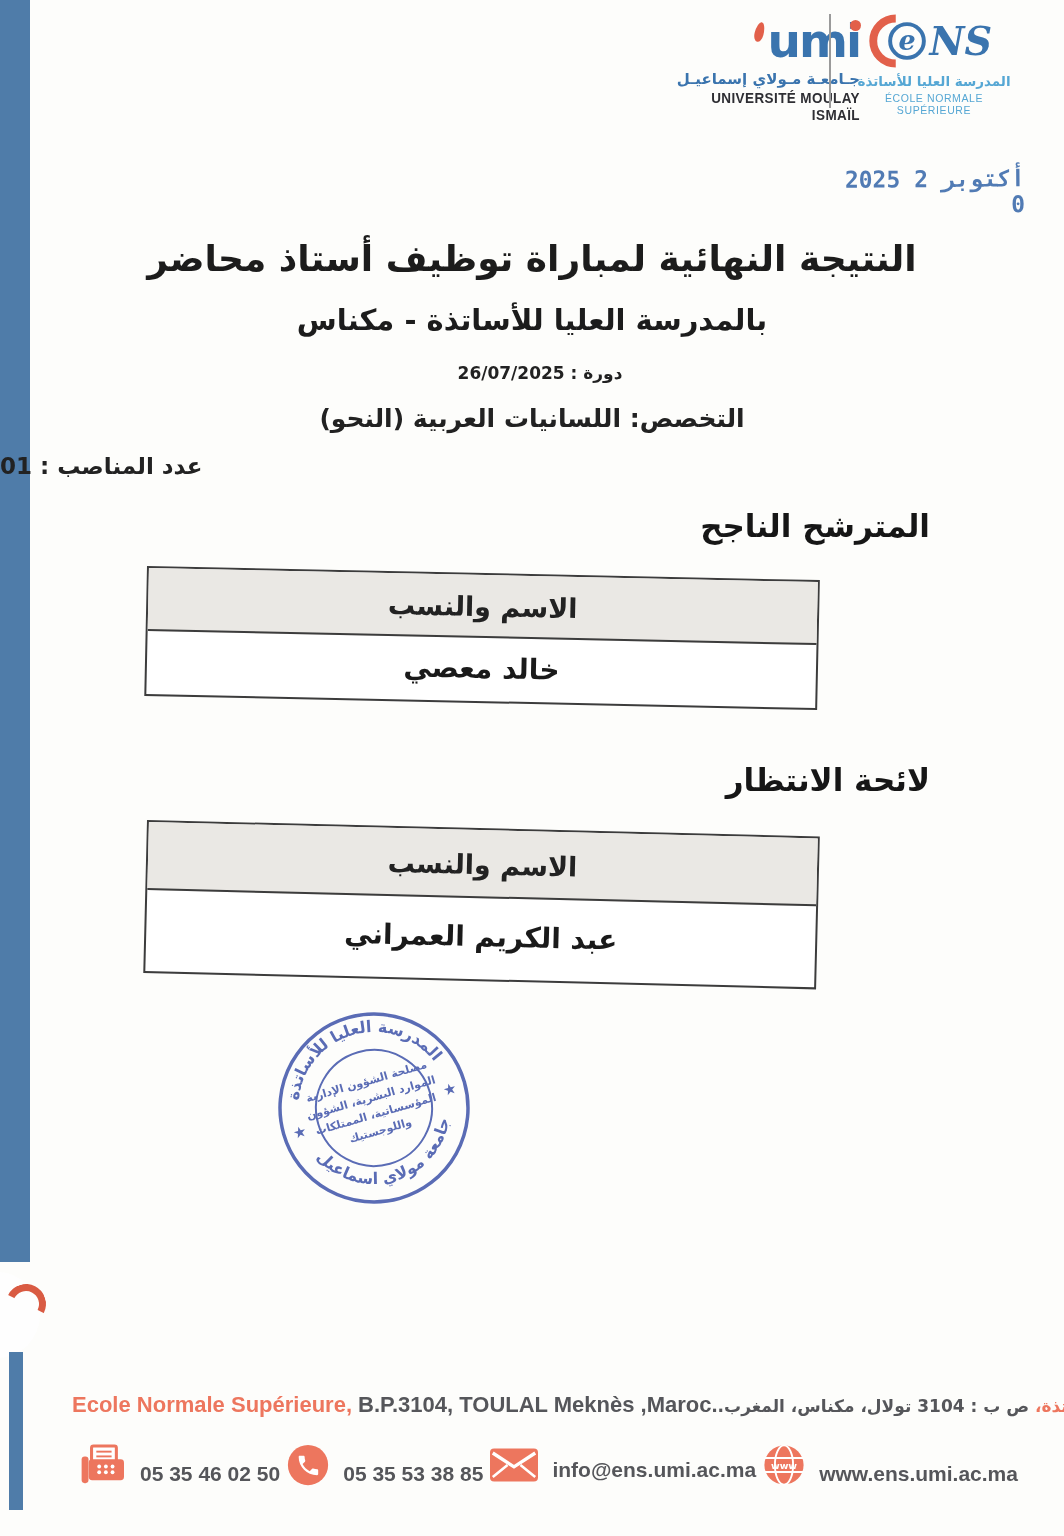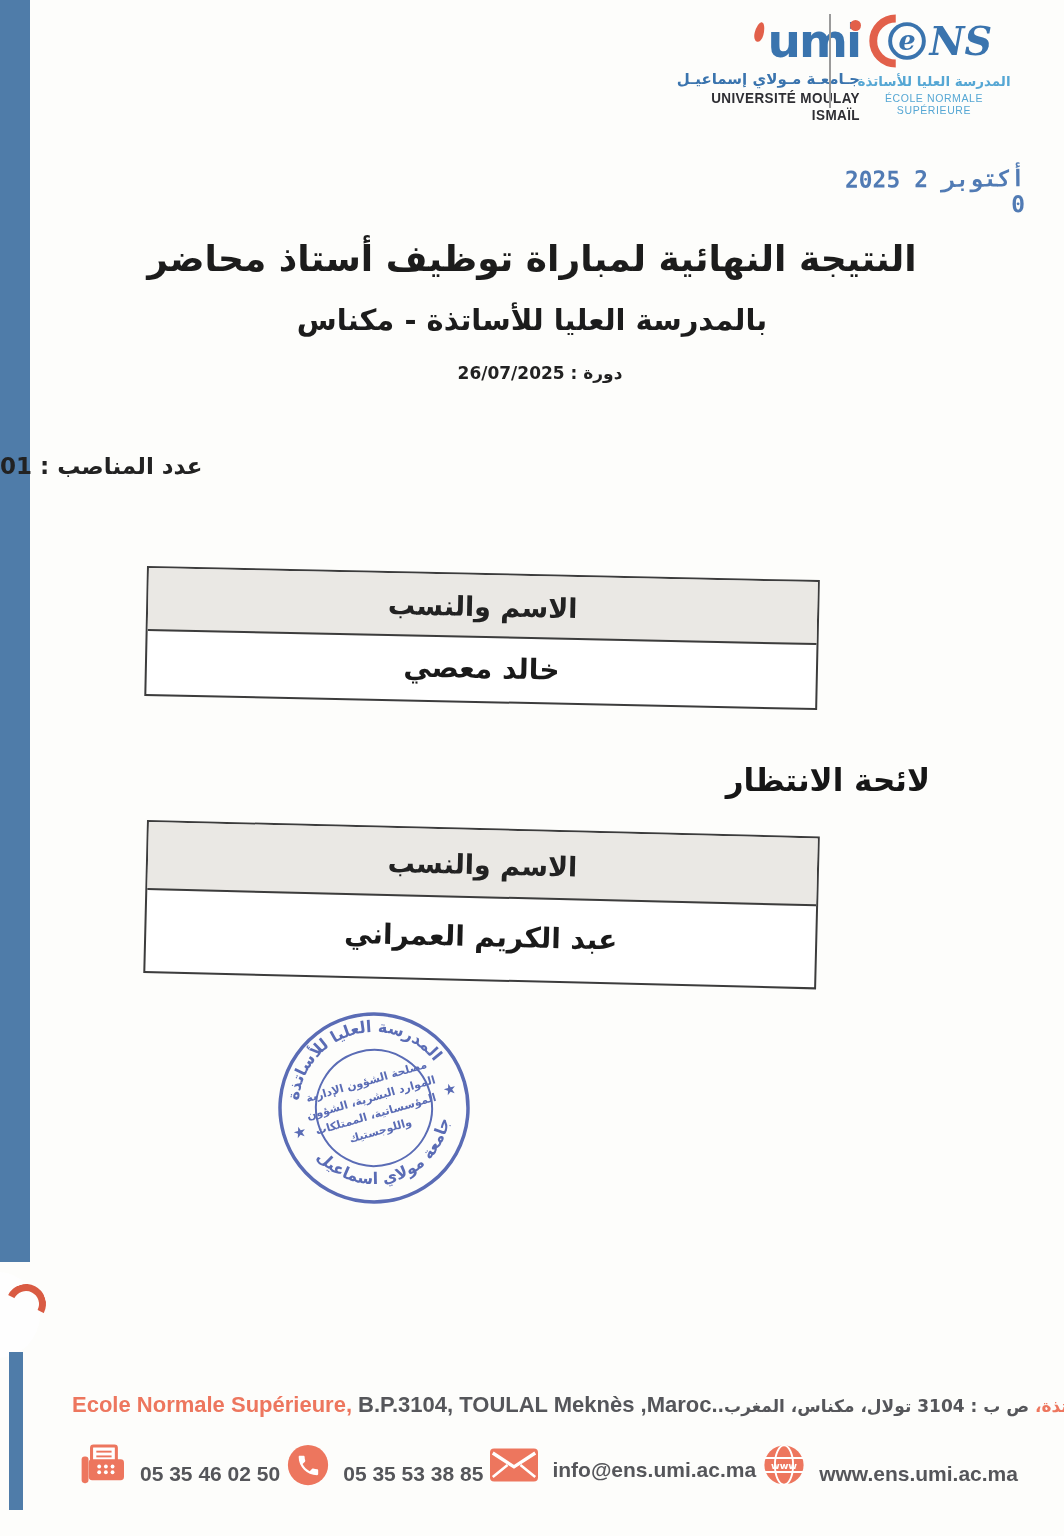--- a/index.html
+++ b/index.html
@@ -100,22 +100,24 @@
     </span>
     <div class="ens-ar">المدرسة العليا للأساتذة</div>
     <div class="ens-fr">ÉCOLE NORMALE SUPÉRIEURE</div>
   </div>
 
   <div class="date-stamp">2025 أكتوبر 2 0</div>
 
   <div class="doc-title-1">النتيجة النهائية لمباراة توظيف أستاذ محاضر</div>
   <div class="doc-title-2">بالمدرسة العليا للأساتذة - مكناس</div>
   <div class="doc-session">دورة : 26/07/2025</div>
+  <div class="doc-specialty">التخصص: اللسانيات العربية (النحو)</div>
   <div class="doc-positions">عدد المناصب : 01</div>
 
+  <div class="section-heading heading-success">المترشح الناجح</div>
   <div class="result-table table-success">
     <div class="th">الاسم والنسب</div>
     <div class="td">خالد معصي</div>
   </div>
 
   <div class="section-heading heading-waiting">لائحة الانتظار</div>
   <div class="result-table table-waiting">
     <div class="th">الاسم والنسب</div>
     <div class="td">عبد الكريم العمراني</div>
   </div>

